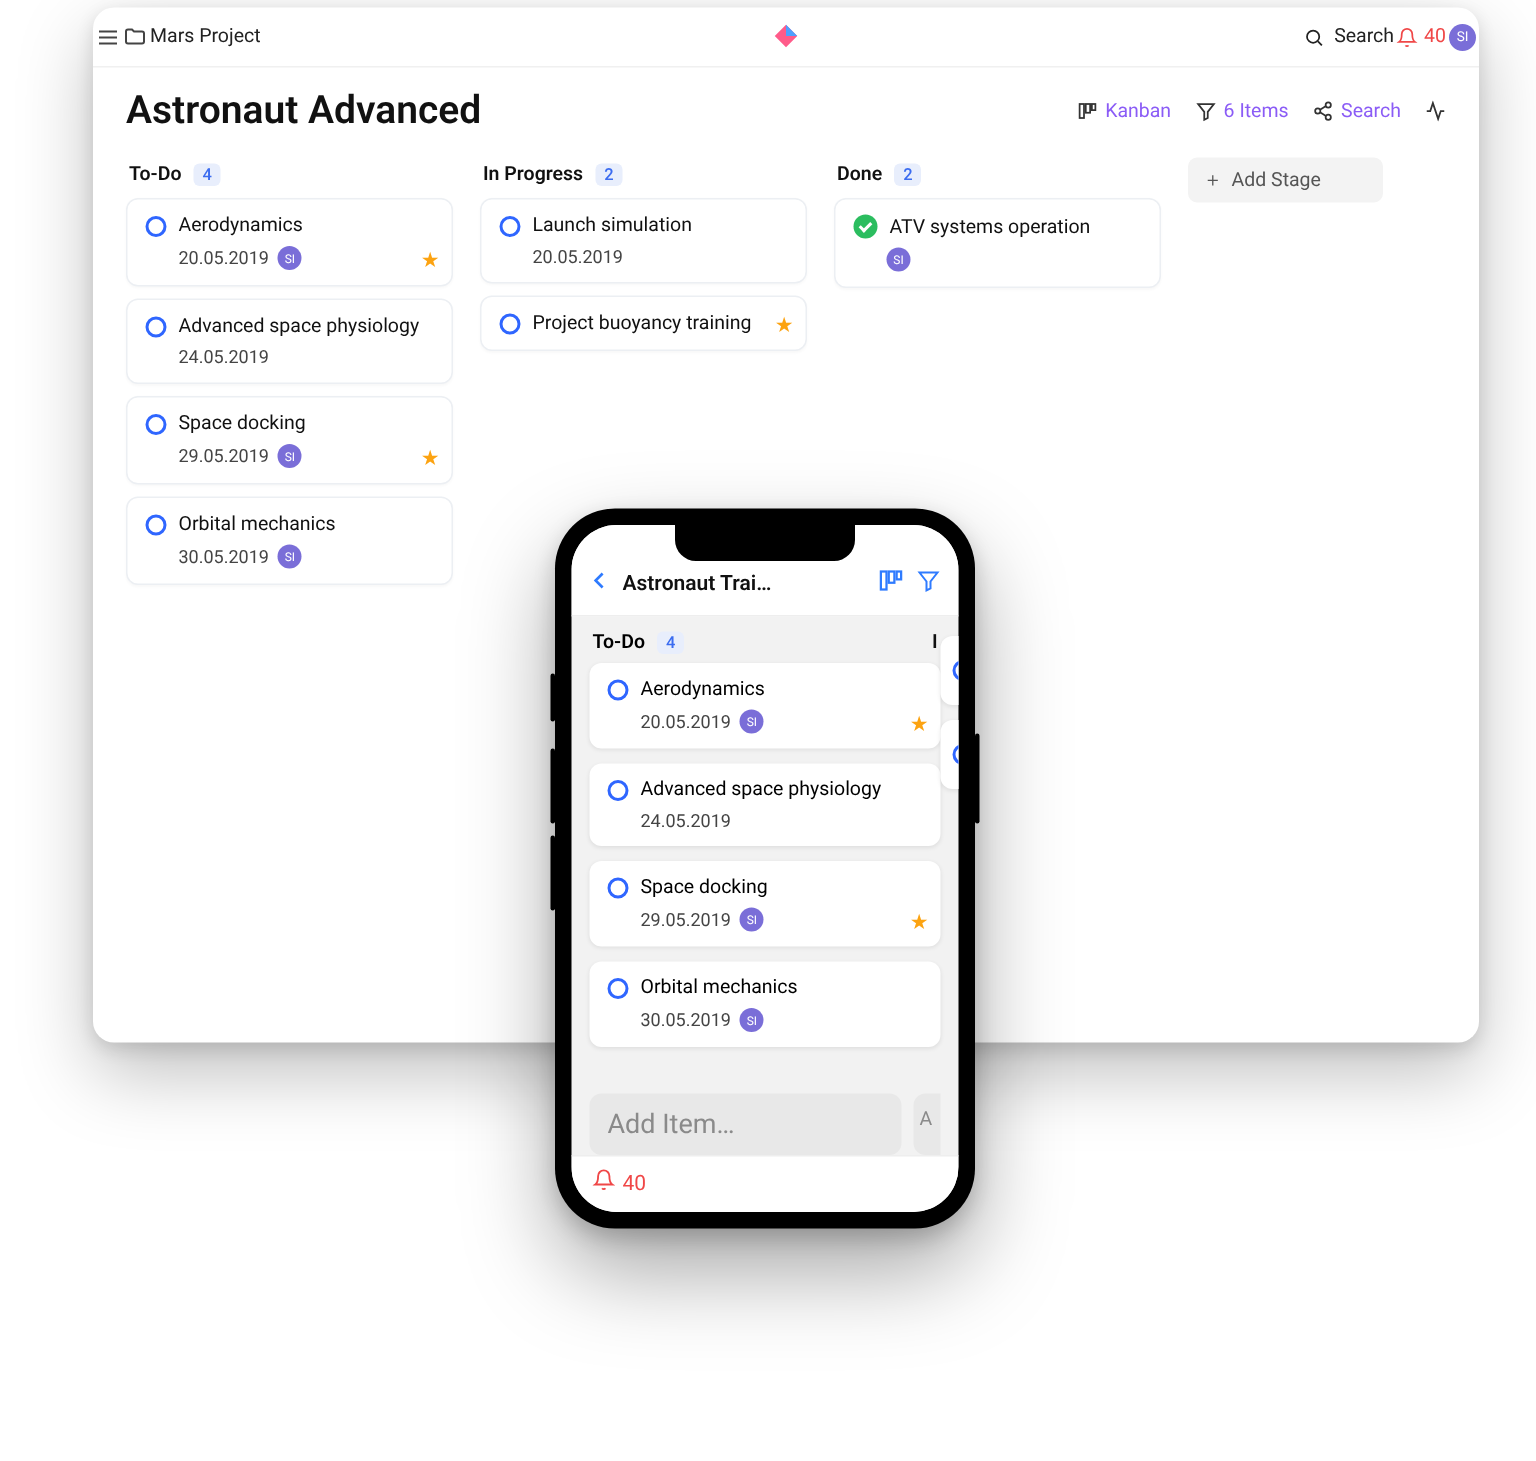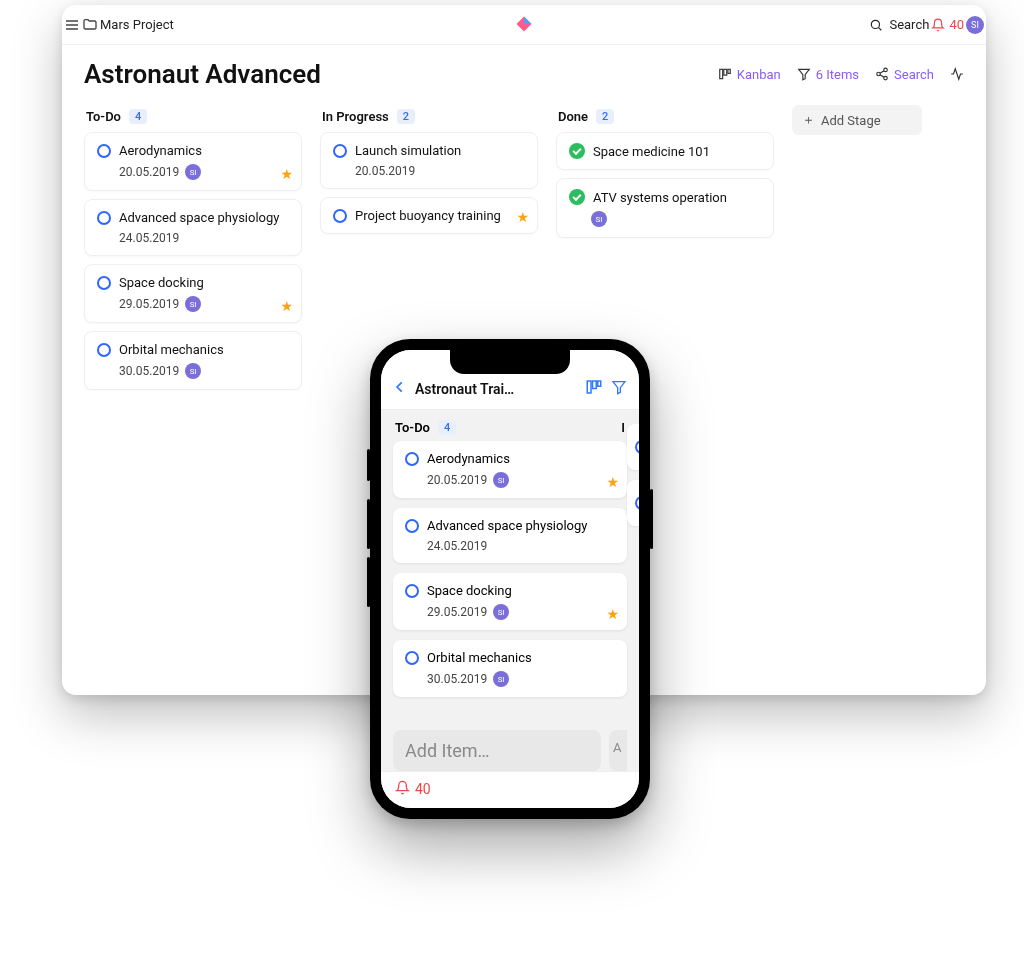--- a/index.html
+++ b/index.html
@@ -394,27 +394,20 @@
         </div>
 
         <span class="star">★</span>
       </div>
       </div>
       <div class="column">
         <div class="col-header">
       <span>Done</span>
       <span class="badge">2</span>
     </div>
-        <div class="card">
-        <div class="row1">
-            <span class="status-done"></span>
-          <span class="title">Space medicine 101</span>
-        </div>
-
-      </div>
         <div class="card">
         <div class="row1">
             <span class="status-done"></span>
           <span class="title">ATV systems operation</span>
         </div>
         <div class="meta">
 
             <span class="assignee">SI</span>
           </div>
 

